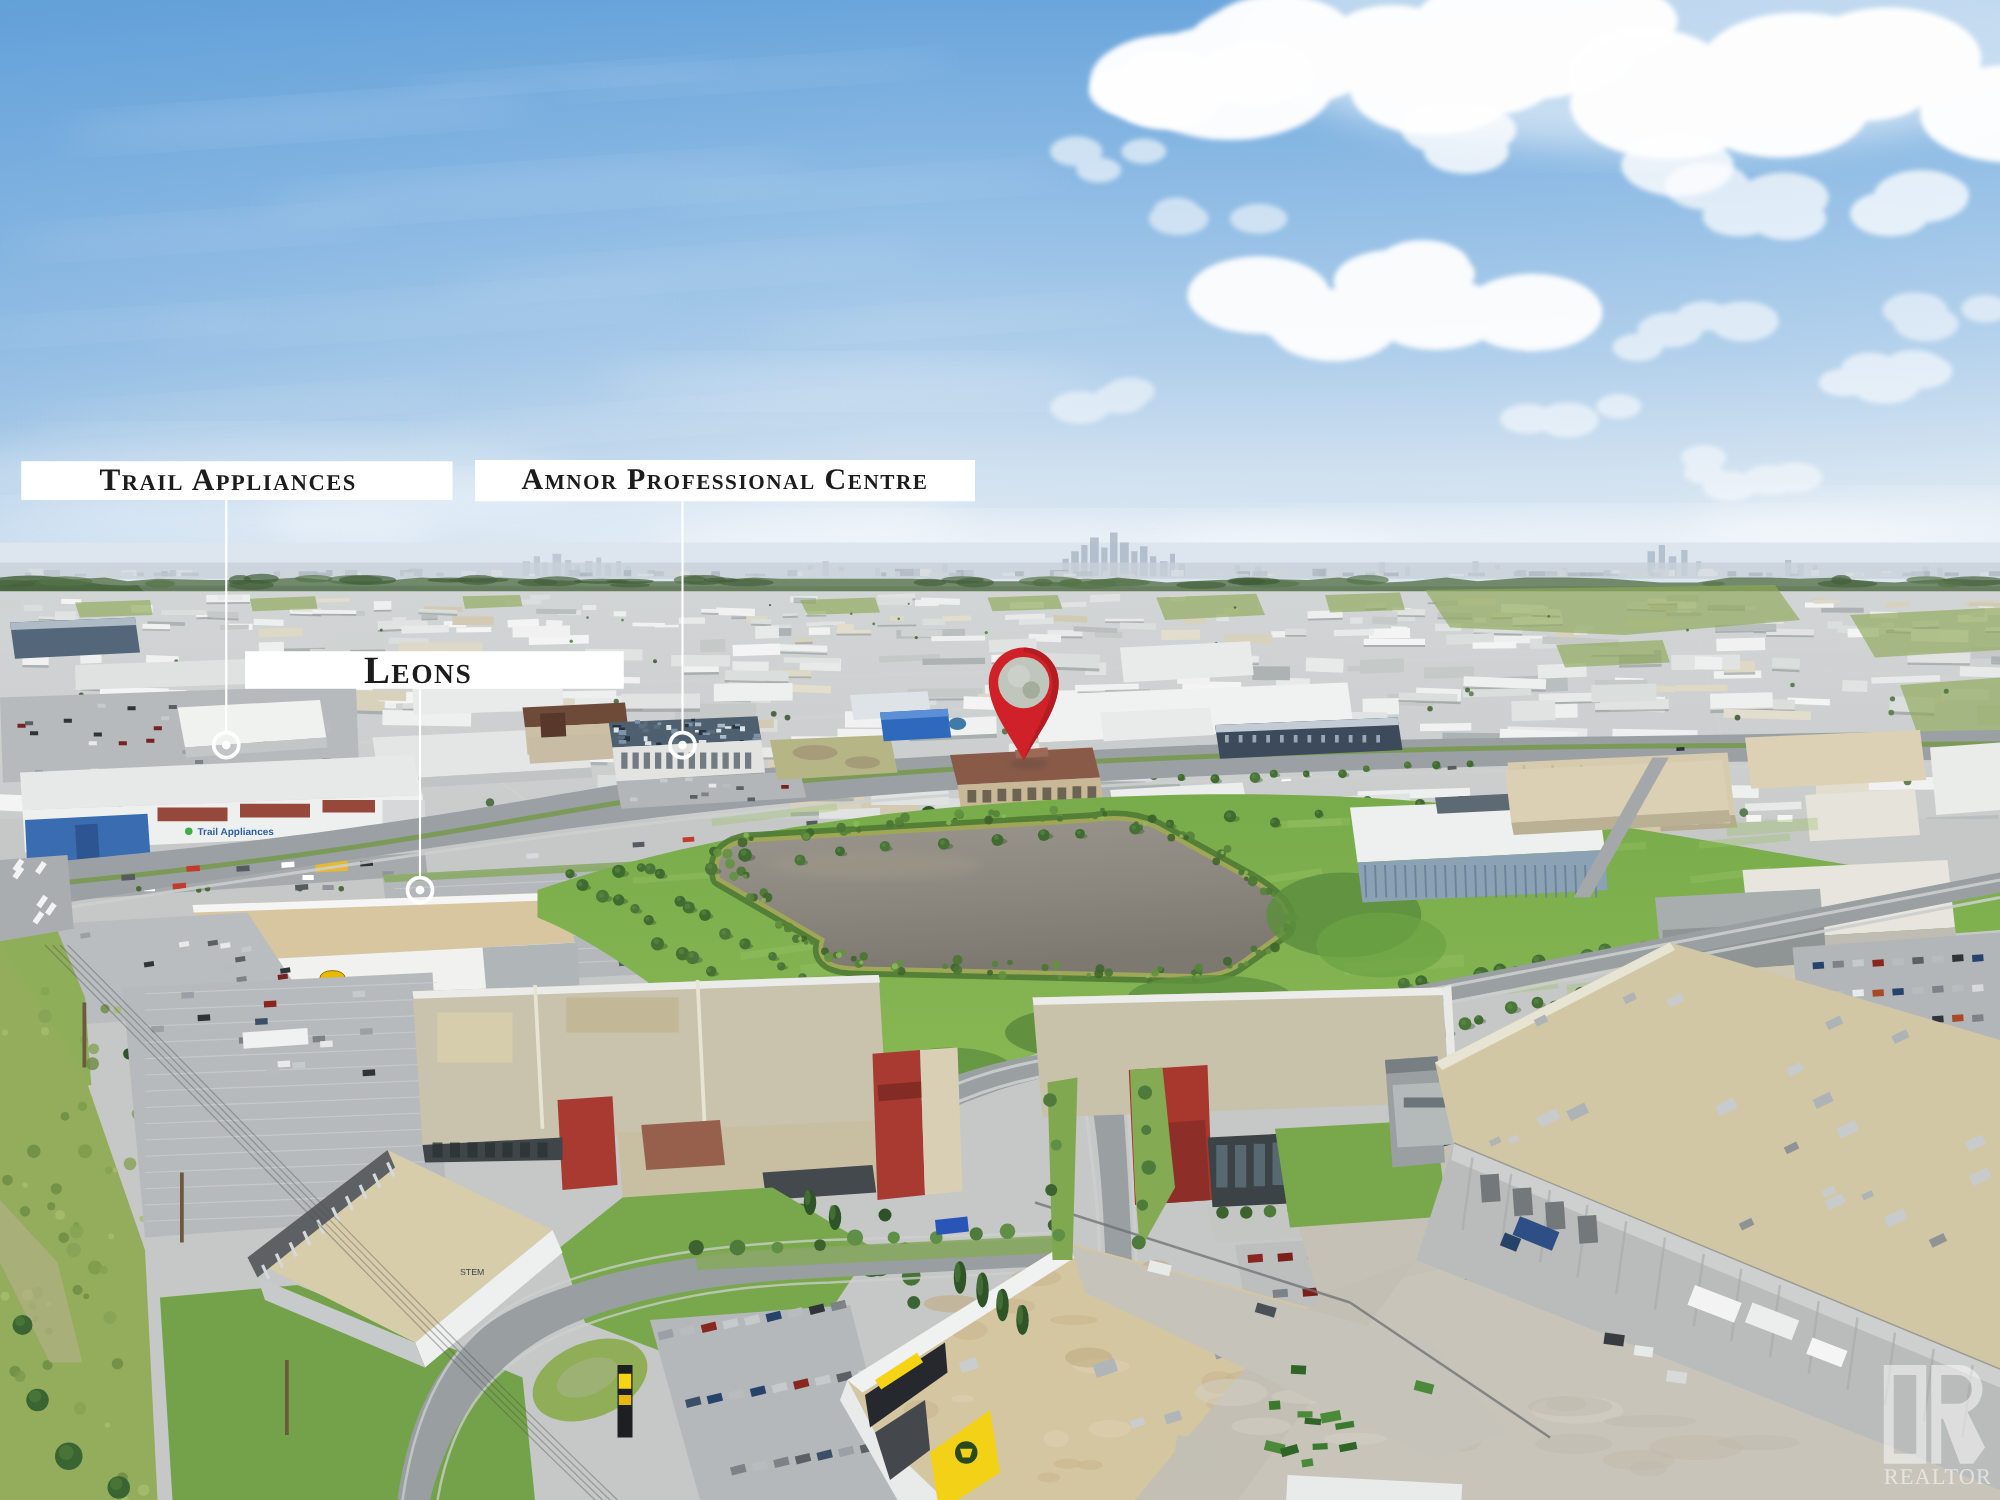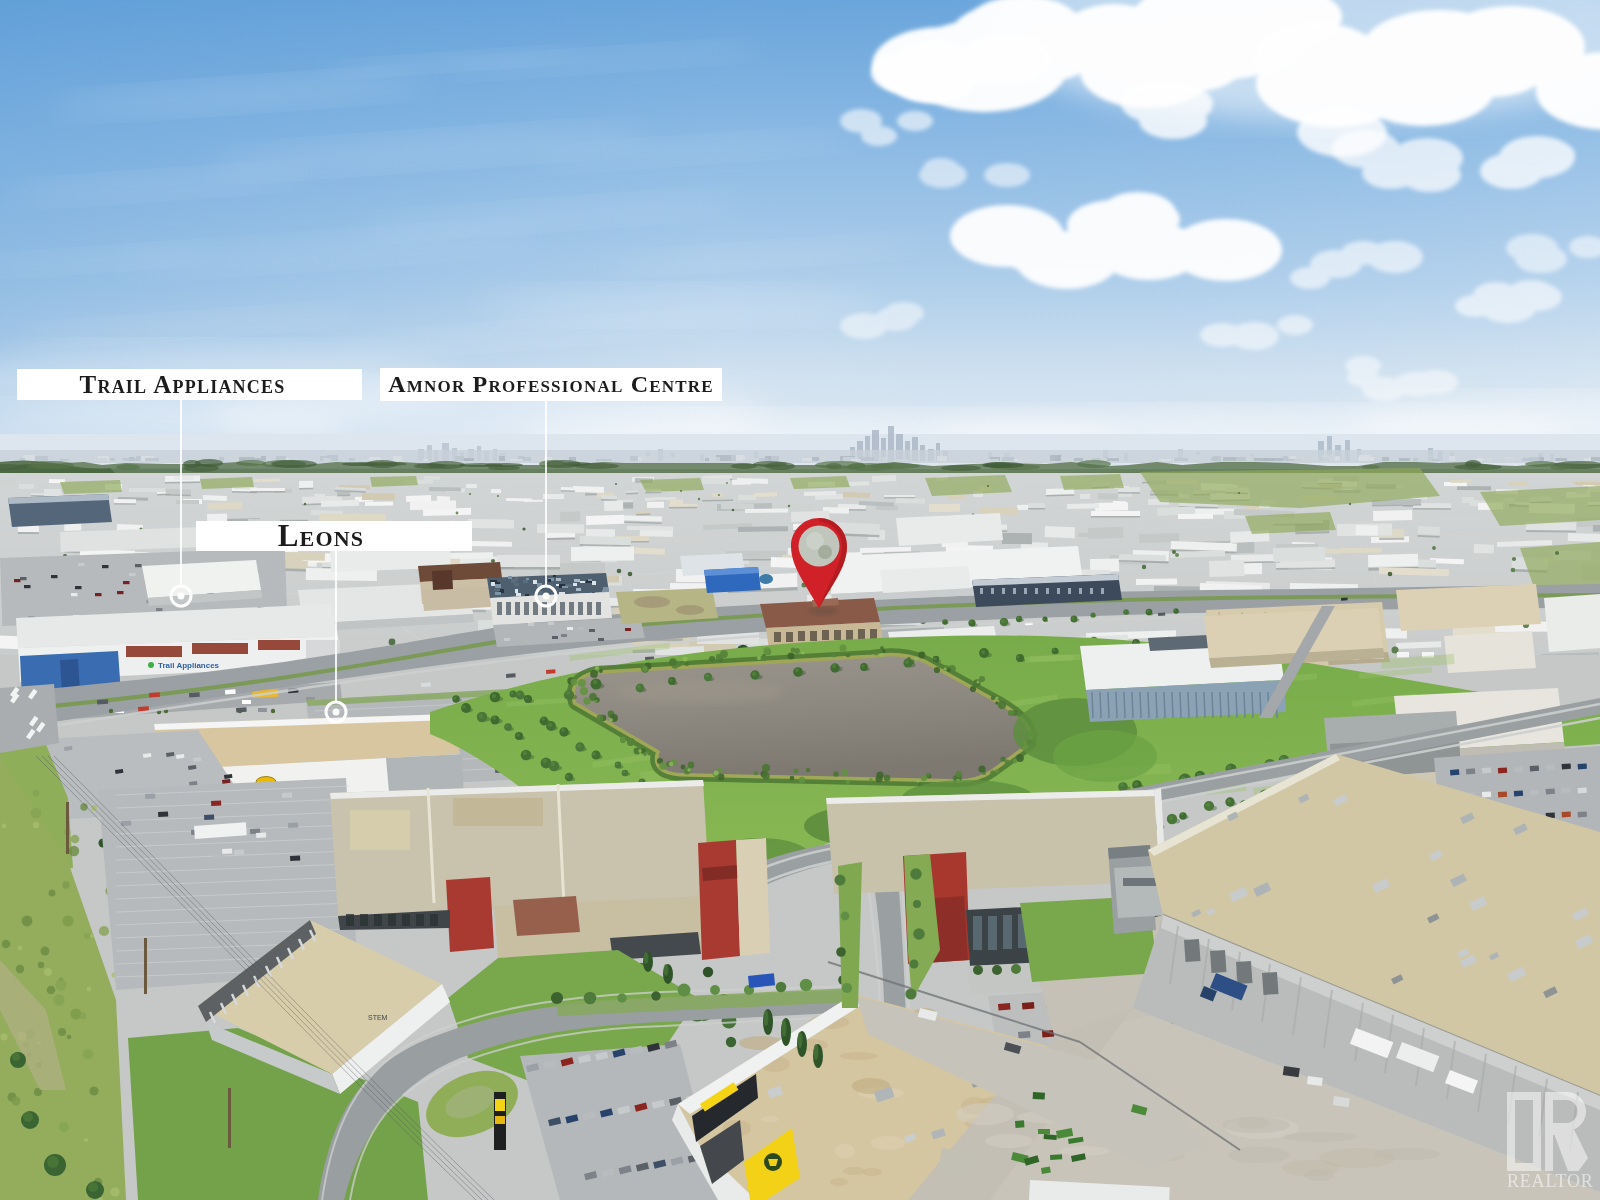--- a/index.html
+++ b/index.html
@@ -2343,19 +2343,19 @@
 <g fill="#ffffff" opacity="0.5">
 <path fill-rule="evenodd" d="M1507,1092 h34 v79 h-34 Z M1515,1100 v63 h18 v-63 Z"></path>
 <path fill-rule="evenodd" d="M1545,1092 h21 a19.5,19.5 0 0 1 8,37.5 l14,28.5 -9.5,13 h-10.5 l-13.5,-36 h-1.5 v36 h-8 Z M1553,1100 v23 h13 a11.5,11.5 0 0 0 0,-23 Z"></path>
 </g>
 <text x="1507" y="1187" font-family="Liberation Serif, serif" font-size="18" fill="#ffffff" opacity="0.55" letter-spacing="0.8">REALTOR</text>
 </svg>
 
 <div class="lbl" style="left:17px;top:369px;width:345px;height:31px;padding-right:14px;">
       <span style="font-size:25px;">Trail Appliances</span>
     </div>
-<div class="lbl" style="left:380px;top:368px;width:342px;height:33px;">
+<div class="lbl" style="left:380px;top:368px;width:400px;height:33px;">
       <span style="font-size:24px;">Amnor Professional Centre</span>
     </div>
-<div class="lbl" style="left:196px;top:521px;width:276px;height:30px;padding-right:26px;">
+<div class="lbl" style="left:196px;top:521px;width:303px;height:30px;padding-right:26px;">
       <span style="font-size:31px;">Leons</span>
     </div>
 
 </div>
 </body></html>

